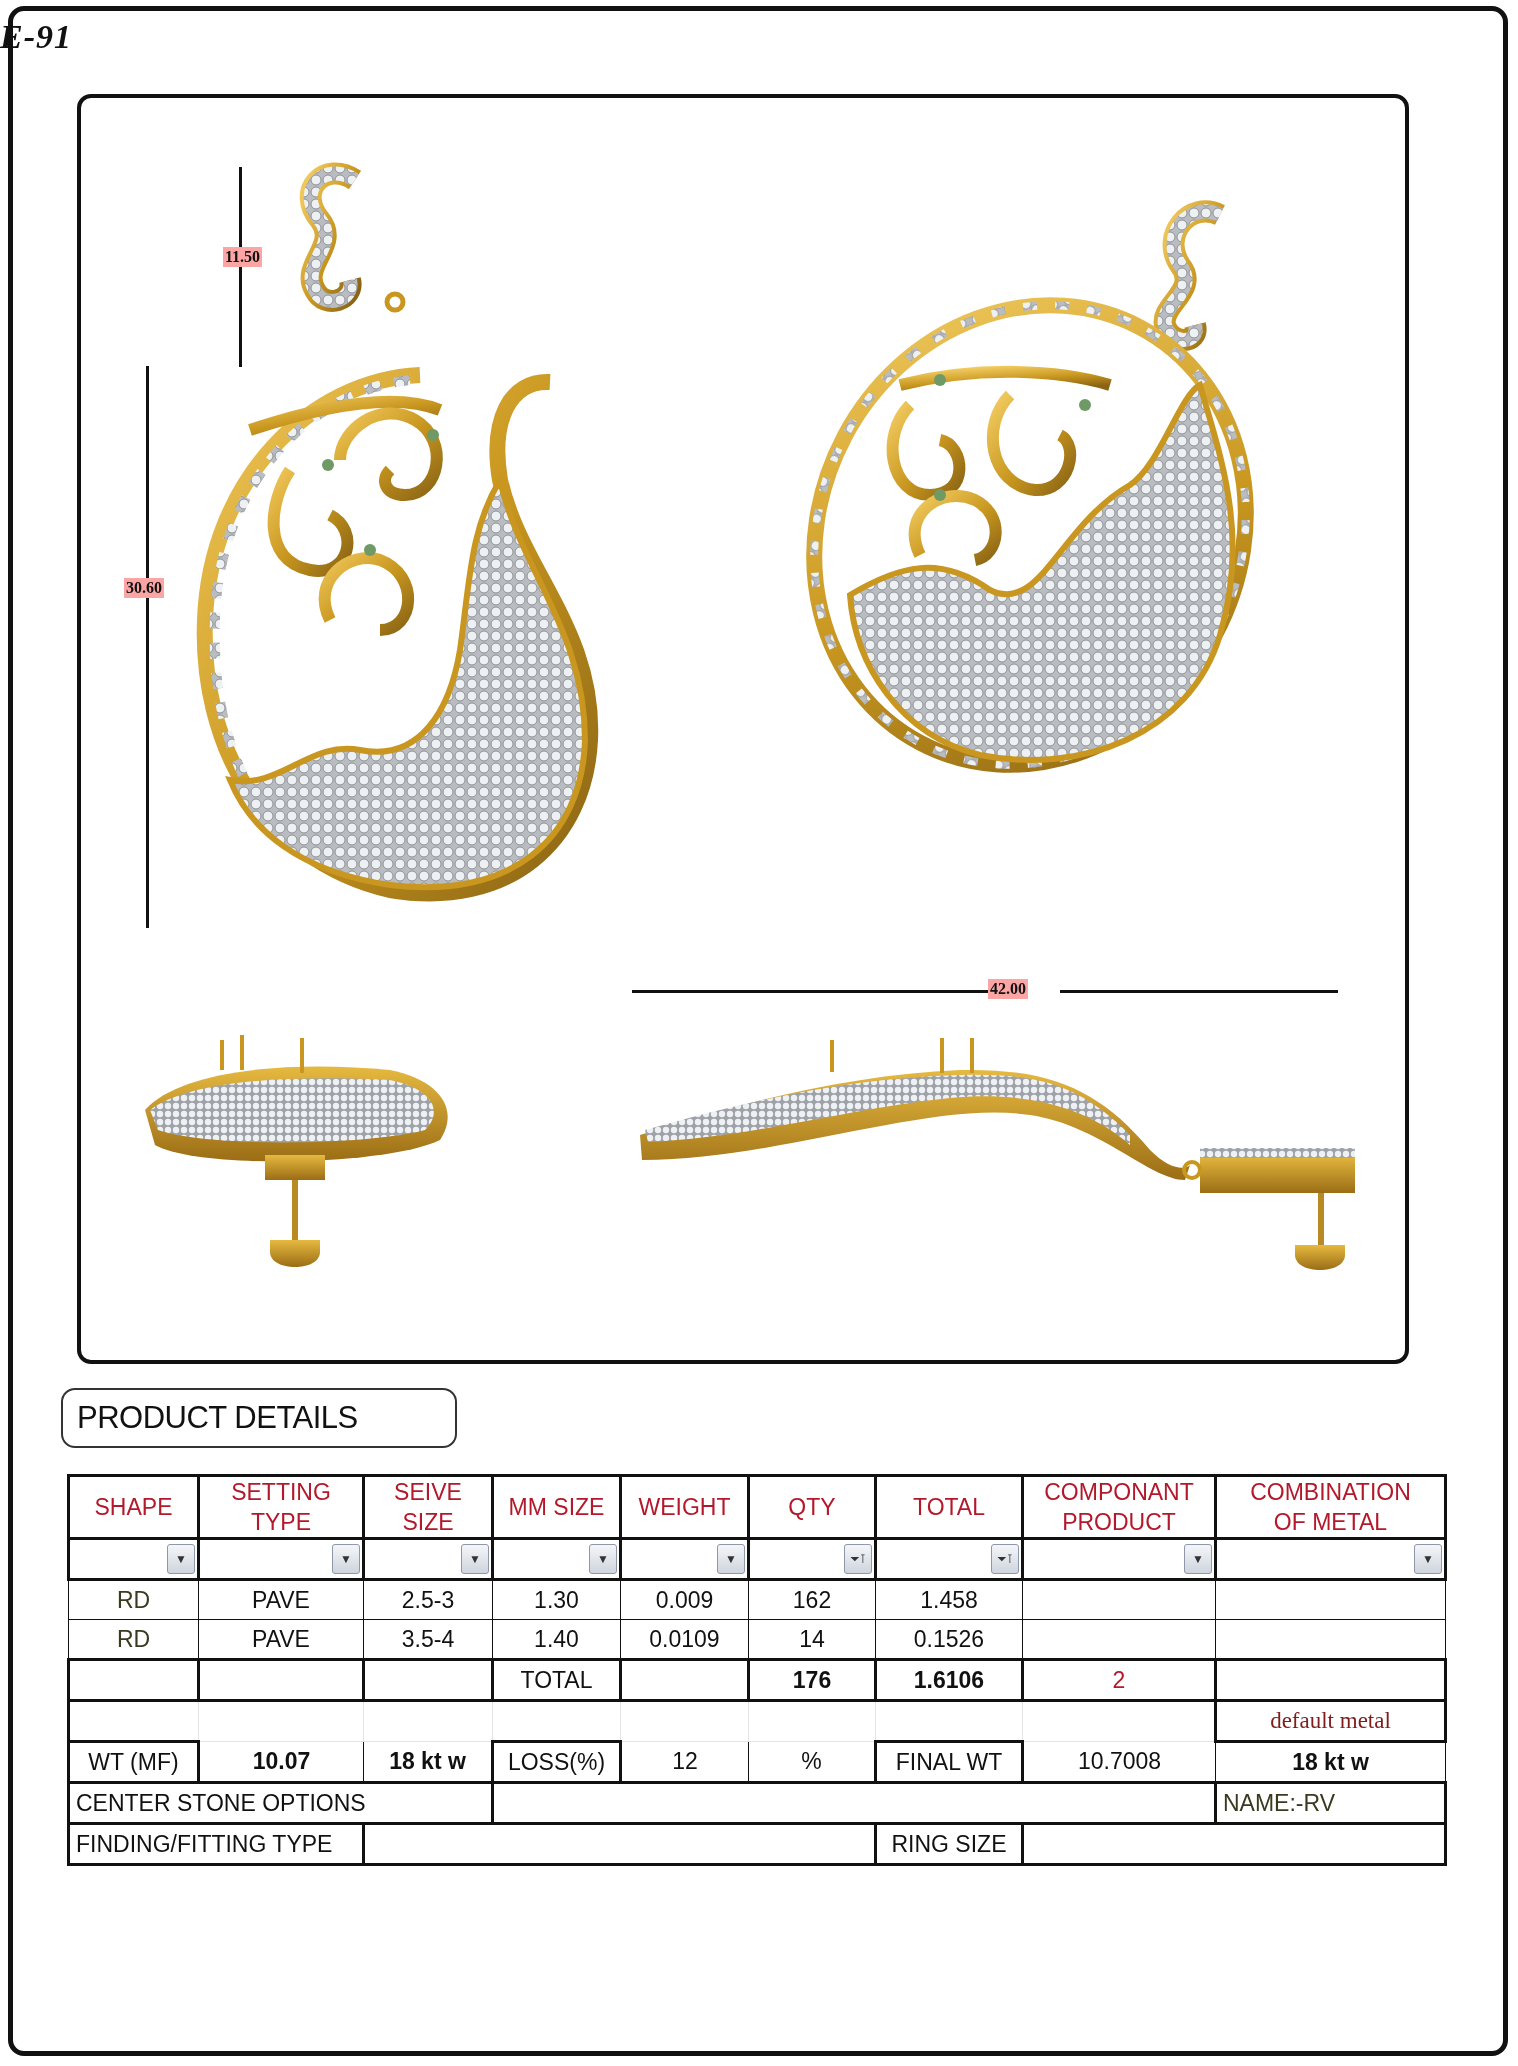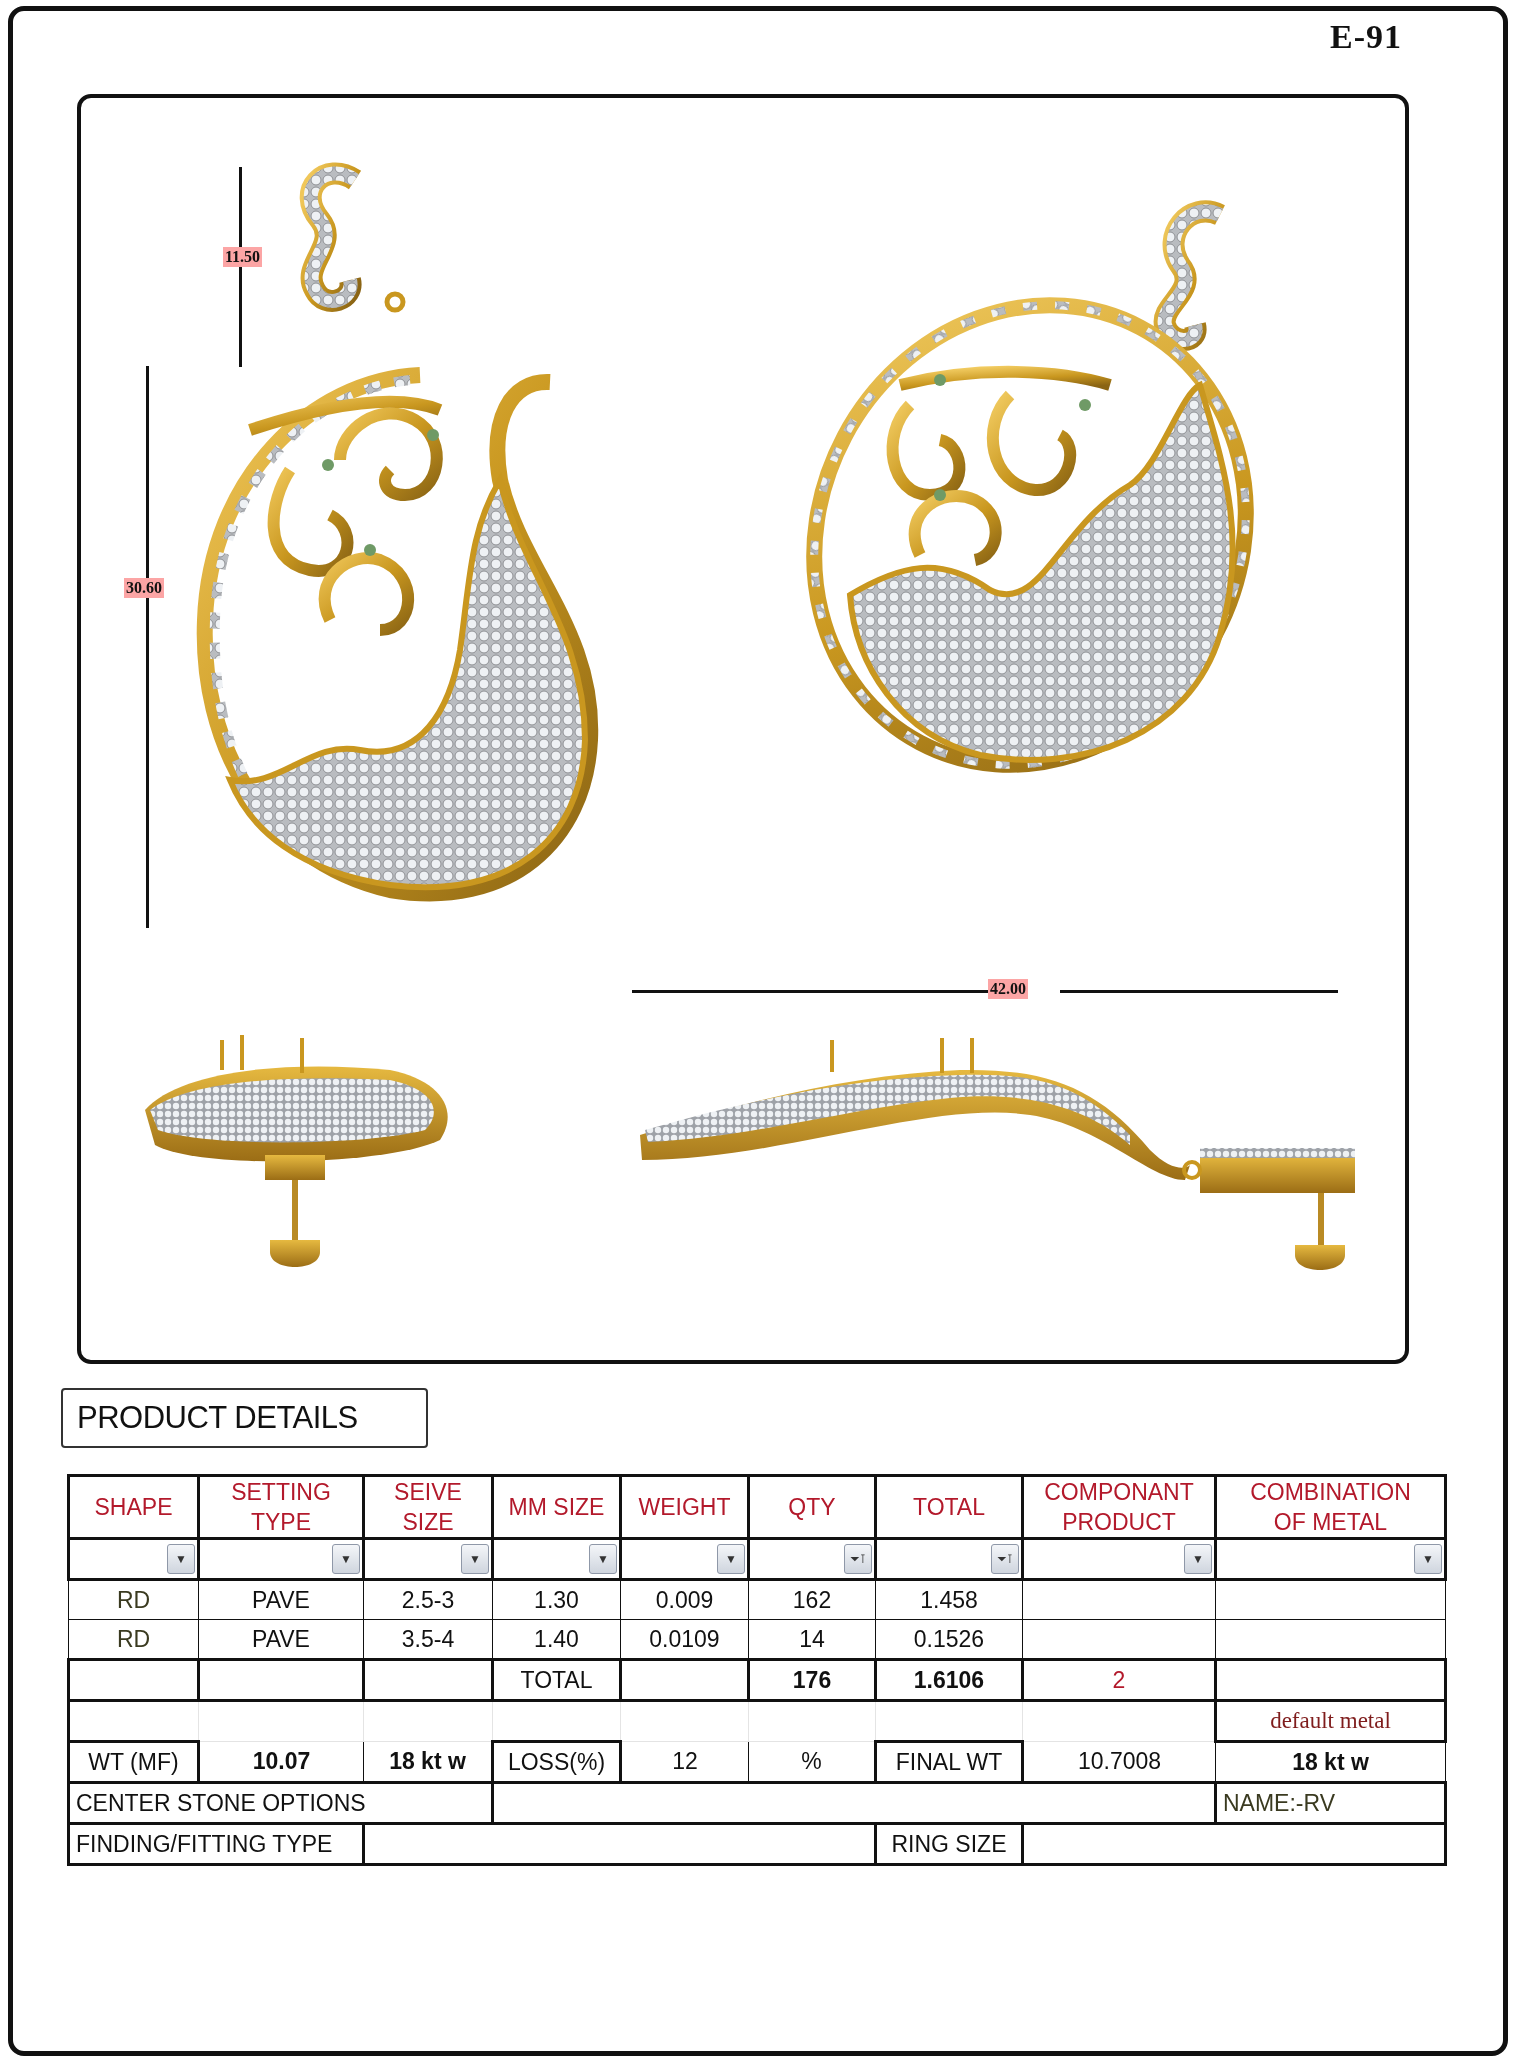--- a/index.html
+++ b/index.html
@@ -1,29 +1,29 @@
 <!DOCTYPE html>
 <html><head>
 <meta charset="utf-8">
 <style>
   html, body { margin:0; padding:0; background:#ffffff; }
   body { width:1518px; height:2066px; position:relative; overflow:hidden;
          font-family:"Liberation Sans", sans-serif; color:#111; }
   .outer-border { position:absolute; left:8px; top:6px; width:1500px; height:2050px;
          border:5px solid #111; border-radius:16px; box-sizing:border-box; }
-  .sheet-title { position:absolute; left:0; width:1402px; top:18px; text-align:right;
-         font-family:"Liberation Serif", serif; font-weight:bold; font-size:34px; letter-spacing:1px; }
+  .sheet-title { position:absolute; left:0; width:1402px; top:18px; text-align:left;
+         font-family:"Liberation Serif", serif; font-weight:bold; font-size:34px; letter-spacing:1px;font-style:italic; }
   .image-frame { position:absolute; left:77px; top:94px; width:1332px; height:1270px;
          border:4px solid #111; border-radius:14px; box-sizing:border-box; background:#fff; }
   .dim { position:absolute; font-family:"Liberation Serif", serif; font-weight:bold; font-size:16px; background:#fca5a5; padding:1px 2px; }
   .vline { position:absolute; width:3px; background:#111; }
   .hline { position:absolute; height:3px; background:#111; }
   .render { position:absolute; }
-  .prod-box { position:absolute; left:61px; top:1388px; width:367px; height:60px;
-         border:2px solid #333; border-radius:4px; box-sizing:border-box;
+  .prod-box { position:absolute; left:61px; top:1388px; width:396px; height:60px;
+         border:2px solid #333; border-radius:14px; box-sizing:border-box;
          font-size:31px; line-height:56px; padding-left:14px; letter-spacing:-0.5px; }
   table.spec { position:absolute; left:67px; top:1474px; width:1377px; border-collapse:collapse;
          table-layout:fixed; font-family:"Liberation Sans", sans-serif; }
   table.spec td { border:3px solid #111; text-align:center; font-size:23px; padding:0; height:38px; }
   table.spec td.thin { border-width:1px 1px; border-color:#111; }
   .hdr td { color:#b3192b; font-size:23px; height:76px; line-height:30px; }
   .filter td { height:38px; position:relative; }
   .ddbtn { position:absolute; right:2px; top:4px; width:26px; height:28px; border:1px solid #8f98a8;
            border-radius:3px; background:linear-gradient(#f4f6f9,#cfd5de); font-size:12px; line-height:28px; color:#333; }
   .red { color:#b3192b; }

